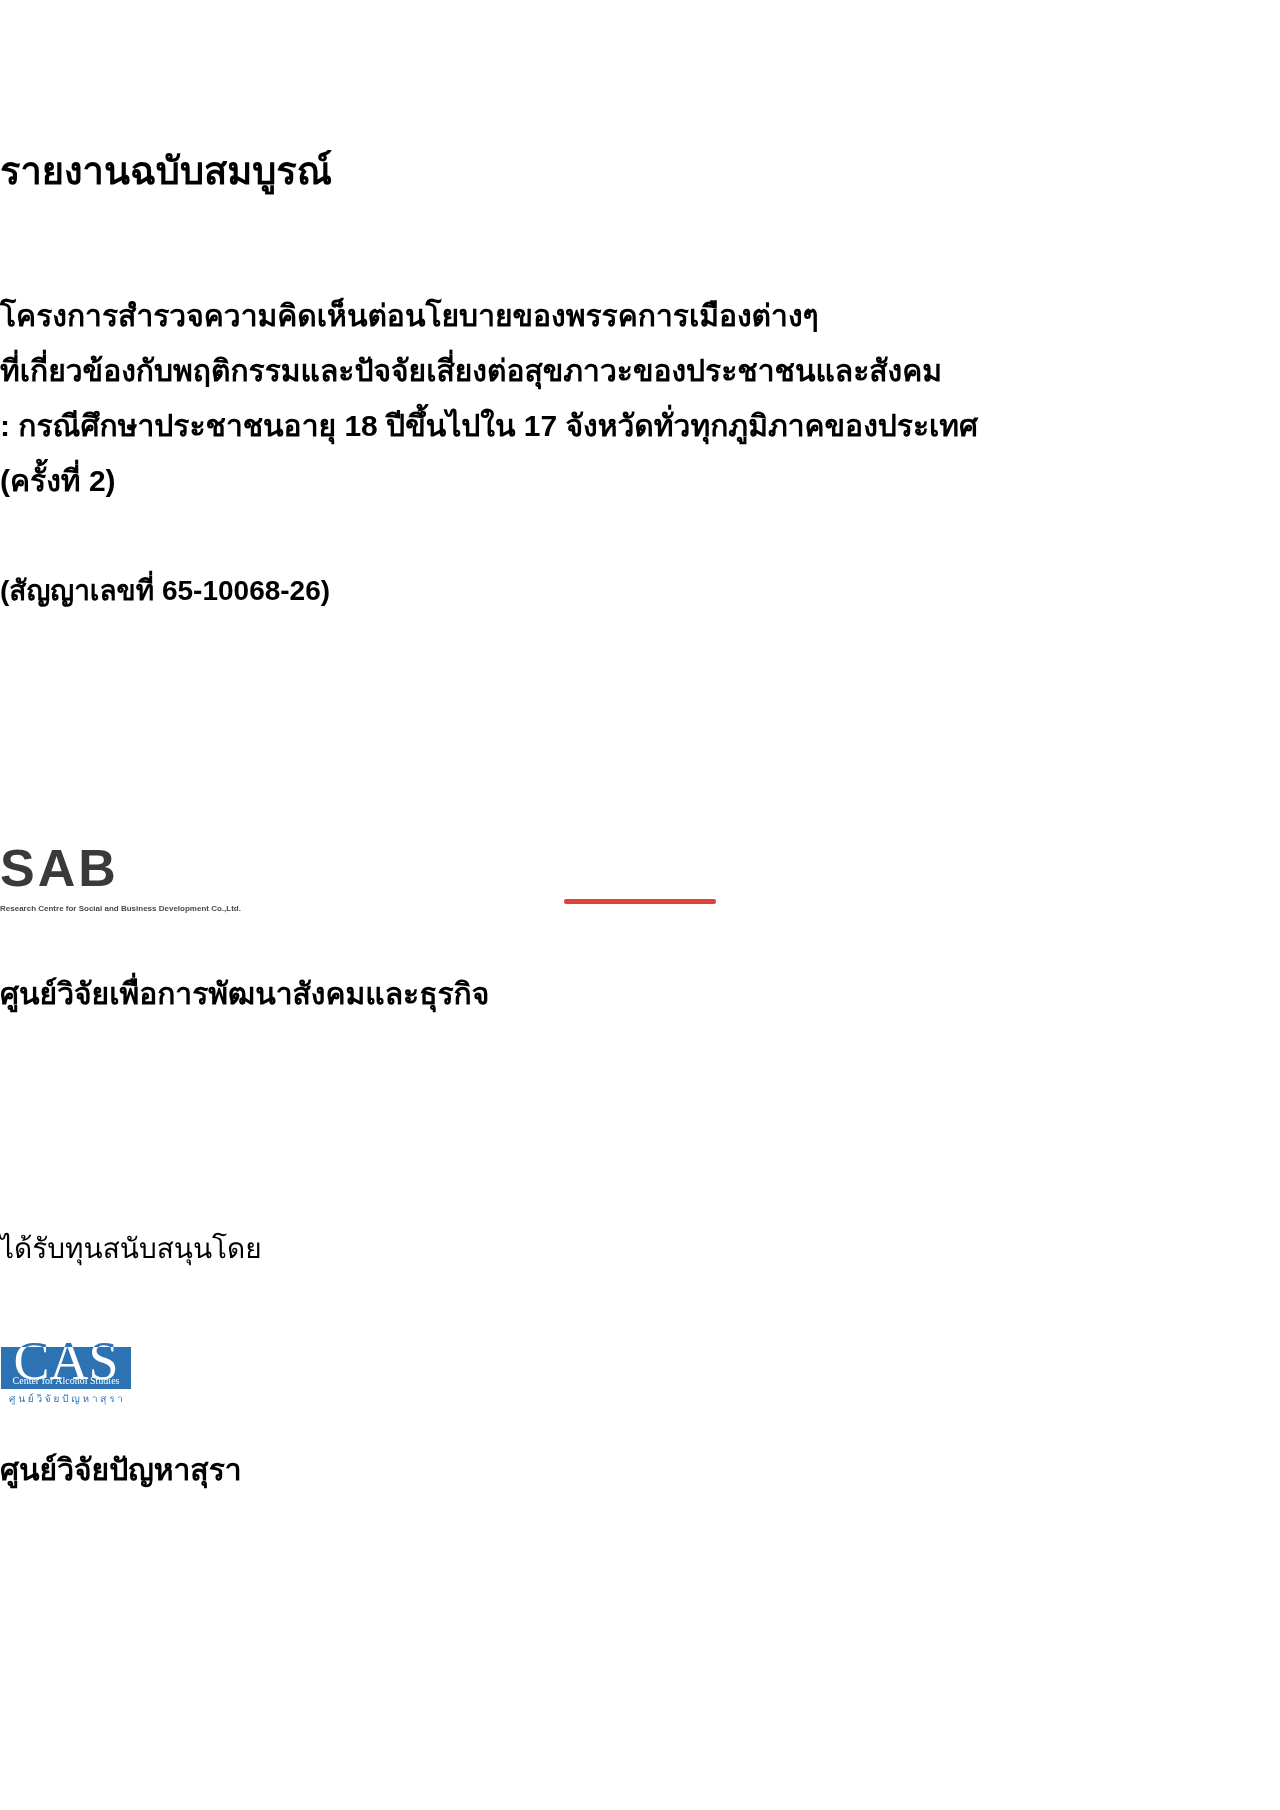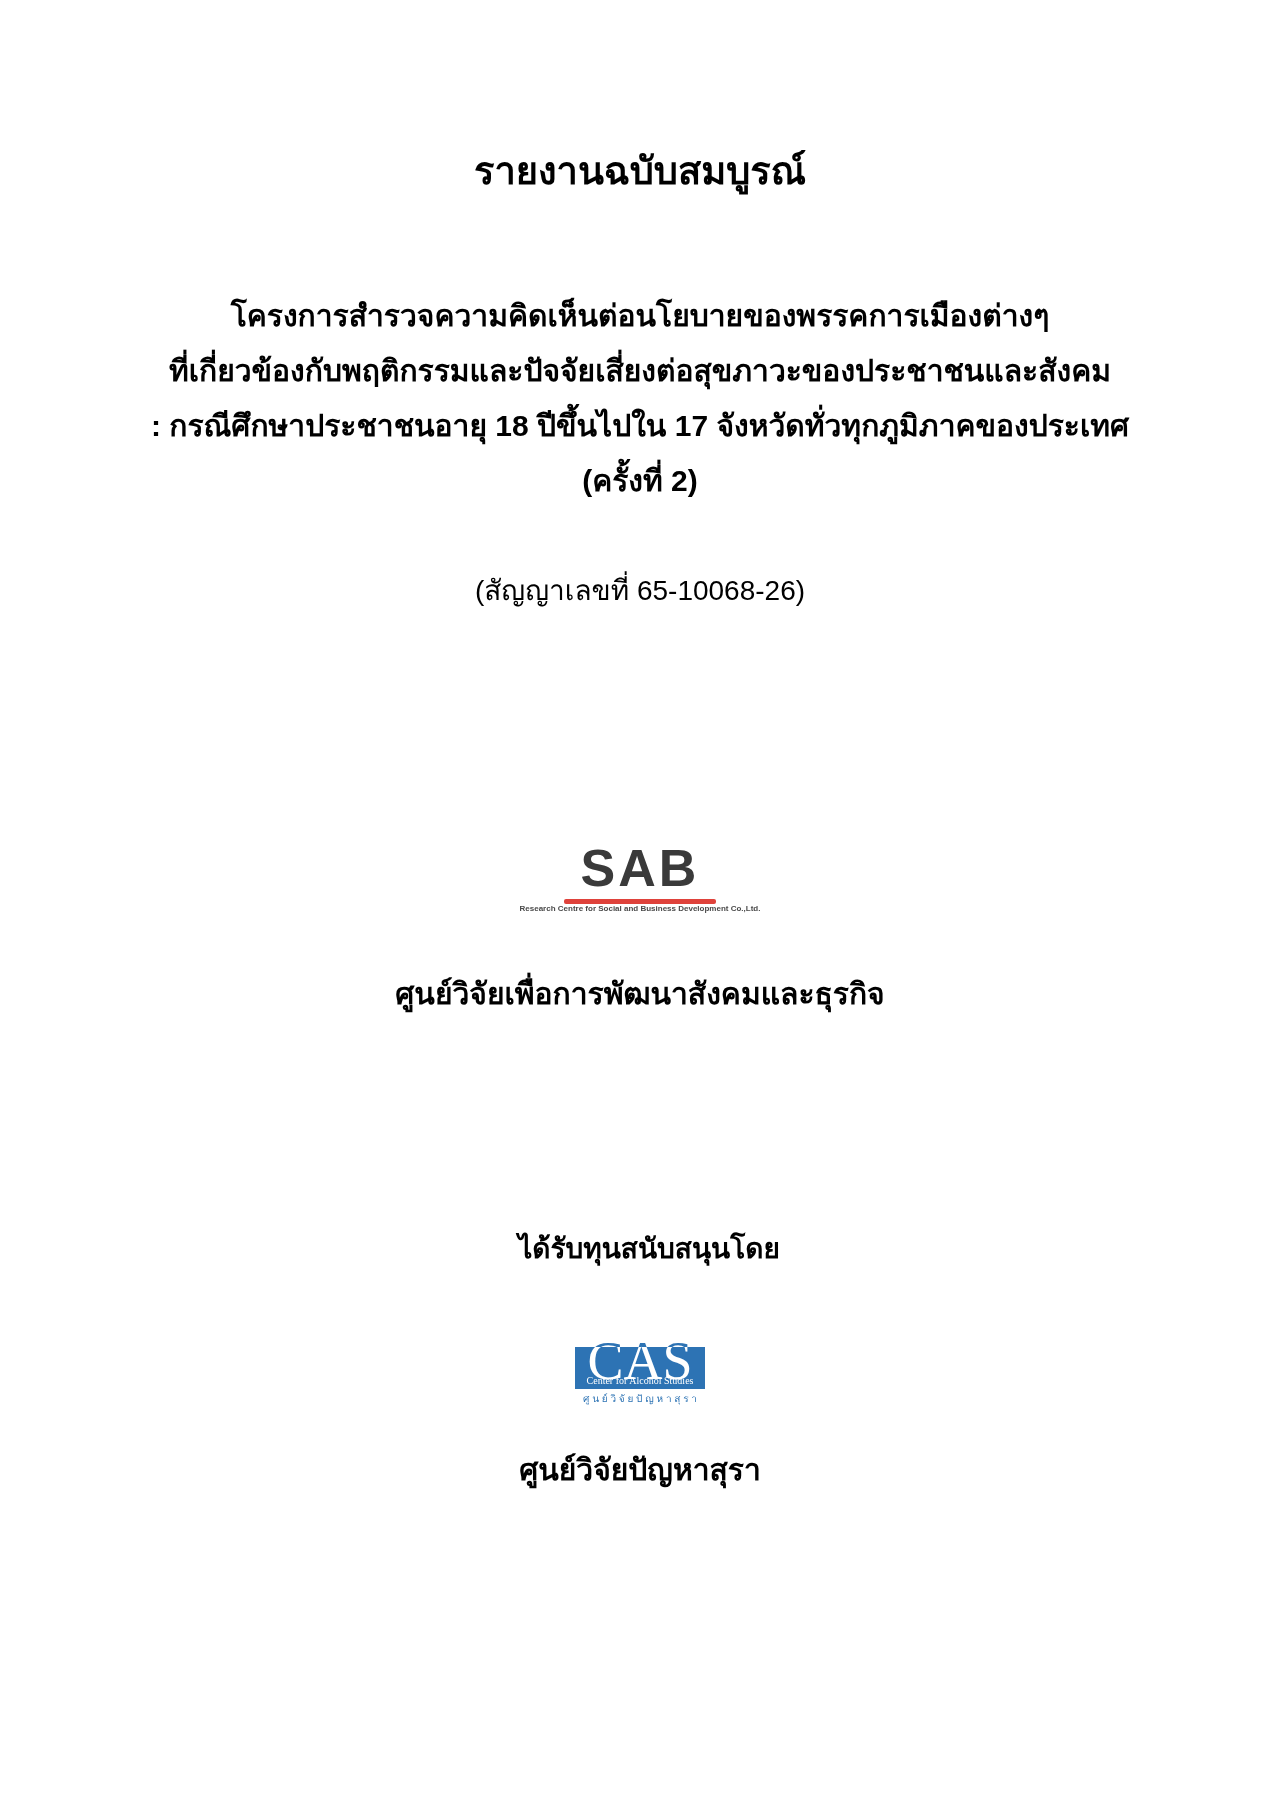--- a/index.html
+++ b/index.html
@@ -11,37 +11,36 @@
     margin: 0 auto;
     background: #ffffff;
     font-family: "Liberation Sans", sans-serif;
     color: #000000;
     overflow: hidden;
   }
   .centered {
     position: absolute;
     left: 0;
     right: 0;
-    text-align: center;
   }
   .report-title {
     top: 140px;
     font-size: 38px;
     font-weight: 700;
   }
   .project-title {
     top: 288px;
     font-size: 30px;
     font-weight: 700;
     line-height: 55px;
   }
   .contract-no {
     top: 568px;
     font-size: 28px;
-    font-weight: 400;
+    font-weight: 700;
   }
   .by-label {
     top: 818px;
     font-size: 28px;
     font-weight: 700;
   }
   .sab-logo {
     top: 840px;
     line-height: 1;
   }
@@ -65,22 +64,21 @@
     letter-spacing: 0px;
   }
   .author-org {
     top: 970px;
     font-size: 30px;
     font-weight: 700;
   }
   .funder-label {
     top: 1226px;
     font-size: 28px;
-    font-weight: 700;
-    padding-left: 18px;
+    font-weight: 400;
   }
   .cas-logo-wrap {
     top: 1316px;
   }
   .cas-logo-wrap svg { display: inline-block; }
   .funder-org {
     top: 1446px;
     font-size: 30px;
     font-weight: 700;
   }

